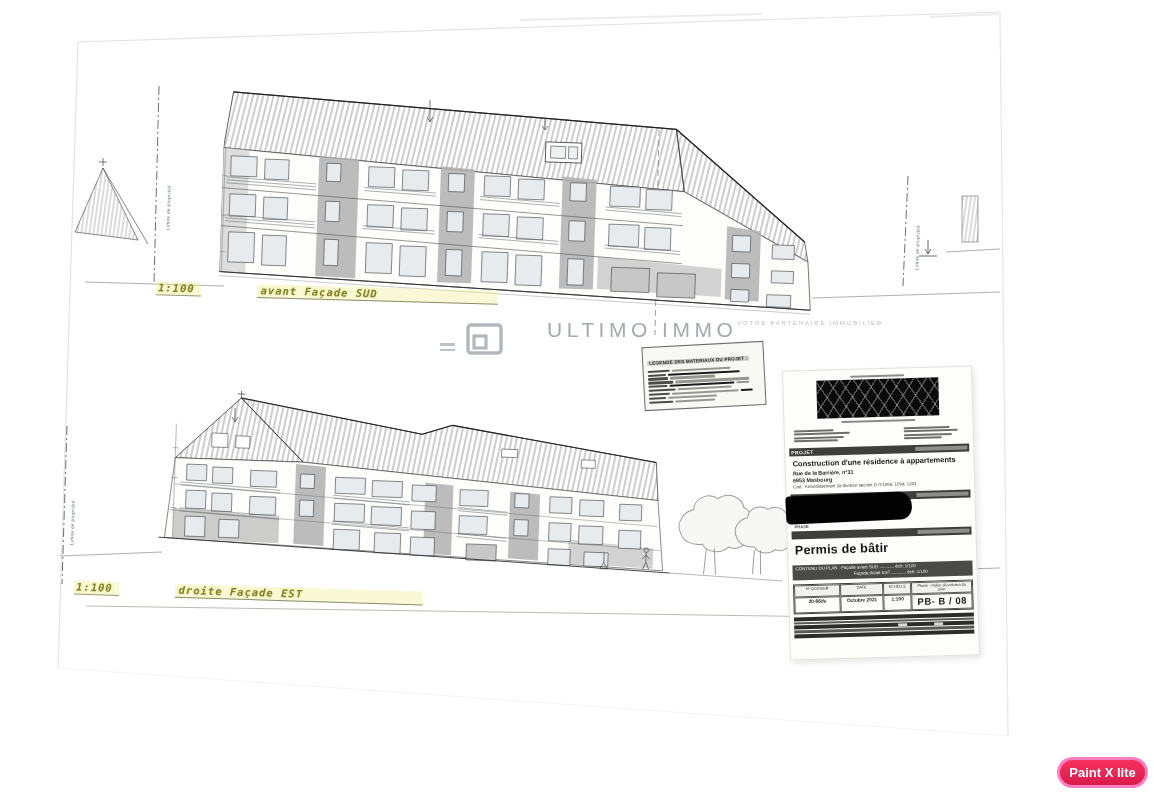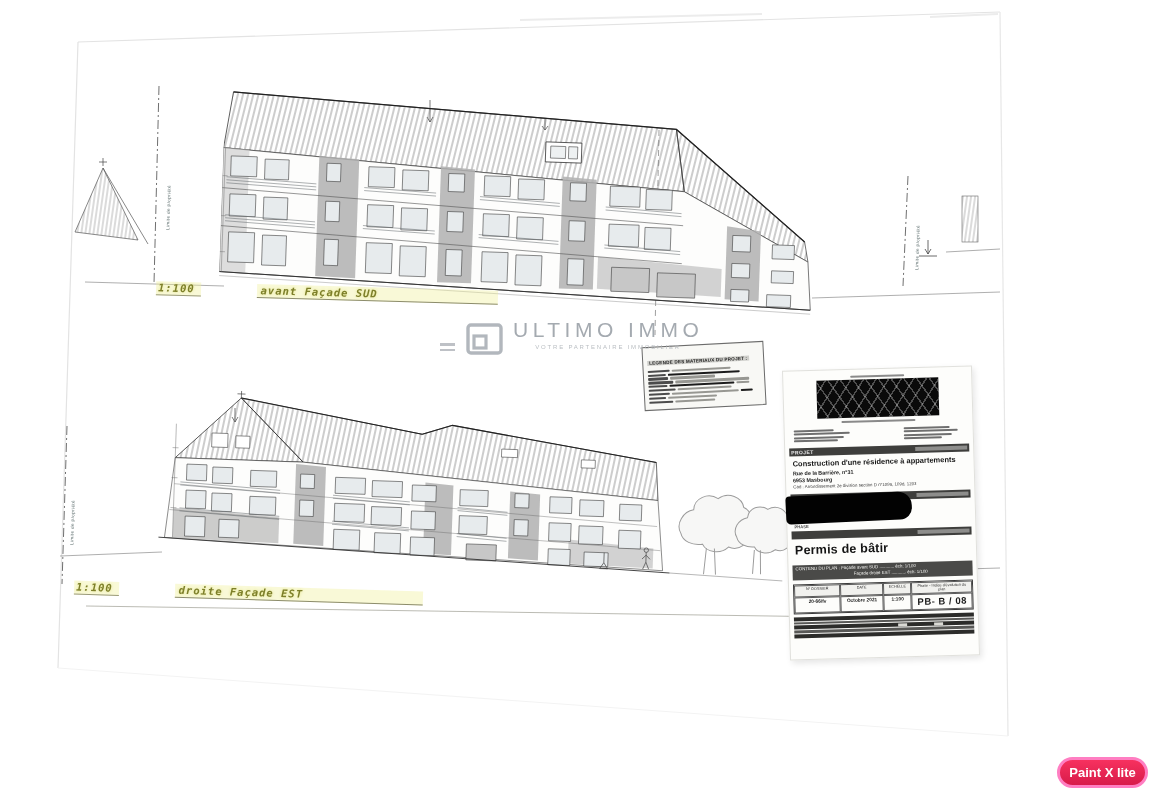--- a/index.html
+++ b/index.html
@@ -72,21 +72,21 @@
   .stripe.t{height:2.5px;background:#585856;}
   .stripe .cell{position:absolute;top:.5px;height:3px;background:#d9d9d4;width:9px;}
 
   
   .headline{left:84px;top:306px;color:#17171a;font-size:30px;font-weight:500;
     line-height:34px;letter-spacing:.2px;z-index:6;}
   .watermark{left:440px;top:318px;display:flex;align-items:flex-start;gap:6px;
     z-index:5;opacity:.9;}
   .wm-dashes{margin-top:22px;}
   .wm-dashes div{width:15px;height:2.5px;background:#b7bbc0;margin:3px 0;}
-  .wm-text{display:flex;flex-direction:column;align-items:center;}
+  .wm-text{display:flex;flex-direction:row;margin-left:34px;}
   .wm-name{font-size:21px;letter-spacing:4.5px;color:#9ba1a8;font-weight:400;white-space:nowrap;}
   .wm-tag{font-size:6px;letter-spacing:1.8px;color:#b2b7bc;margin-top:2px;white-space:nowrap;}
   .paint-badge{left:1057px;top:757px;width:91px;height:31px;border-radius:16px;
     background:linear-gradient(180deg,#f7315f 0%,#d81b4a 100%);
     border:3px solid #ff7ec2;box-sizing:border-box;color:#ffffff;font-weight:bold;
     font-size:13px;display:flex;align-items:center;justify-content:center;z-index:9;}
 </style>
 </head>
 <body>
 

